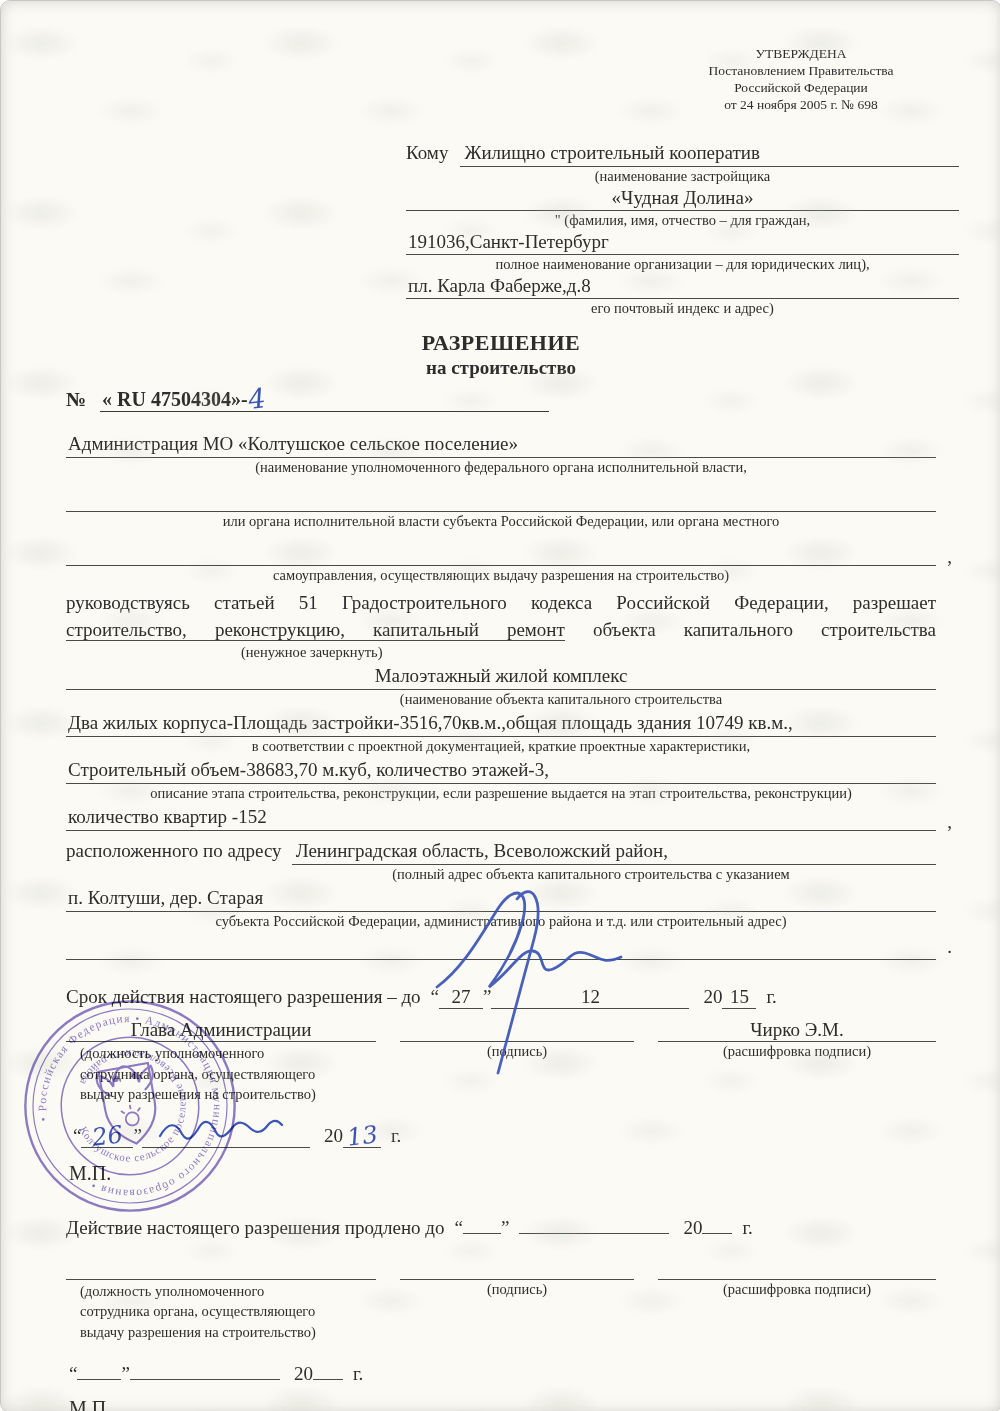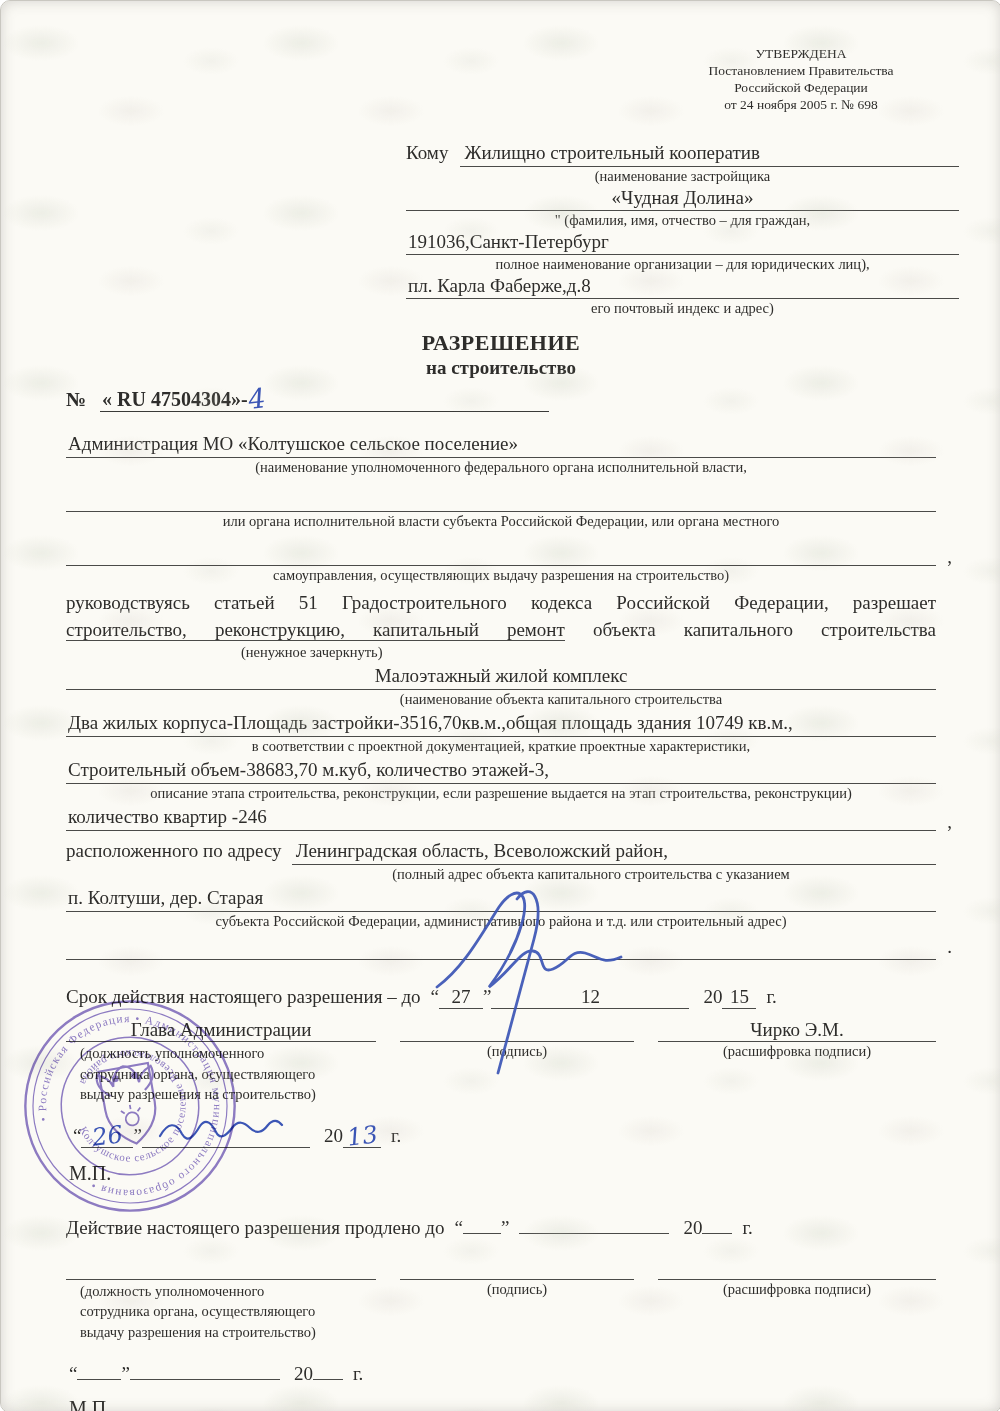--- a/index.html
+++ b/index.html
@@ -120,21 +120,21 @@
     <div class="just"><span class="uworks">строительство, реконструкцию, капитальный ремонт</span> <span>объекта капитального строительства</span></div>
     <div class="hint" style="padding-left:175px">(ненужное зачеркнуть)</div>
 
     <div class="vline c">Малоэтажный жилой комплекс</div>
     <div class="hint c" style="padding-left:120px">(наименование объекта капитального строительства</div>
     <div class="vline">Два жилых корпуса-Площадь застройки-3516,70кв.м.,общая площадь здания 10749 кв.м.,</div>
     <div class="hint c">в соответствии с проектной документацией, краткие проектные характеристики,</div>
     <div class="vline">Строительный объем-38683,70 м.куб, количество этажей-3,</div>
     <div class="hint c">описание этапа строительства, реконструкции, если разрешение выдается на этап строительства, реконструкции)</div>
     <div class="rel">
-      <div class="vline">количество квартир -246</div>
+      <div class="vline">количество квартир -152</div>
       <span class="tail">,</span>
     </div>
 
     <div class="row" style="margin-top:6px">
       <span style="font-size:19px;margin-right:10px">расположенного по адресу</span>
       <span class="fill">Ленинградская область, Всеволожский район,</span>
     </div>
     <div class="hint c" style="padding-left:180px">(полный адрес объекта капитального строительства с указанием</div>
     <div class="vline">п. Колтуши, дер. Старая</div>
     <div class="hint c">субъекта Российской Федерации, административного района и т.д. или строительный адрес)</div>

